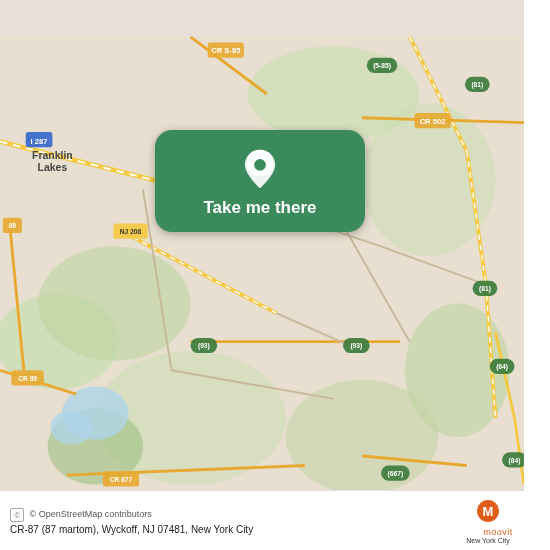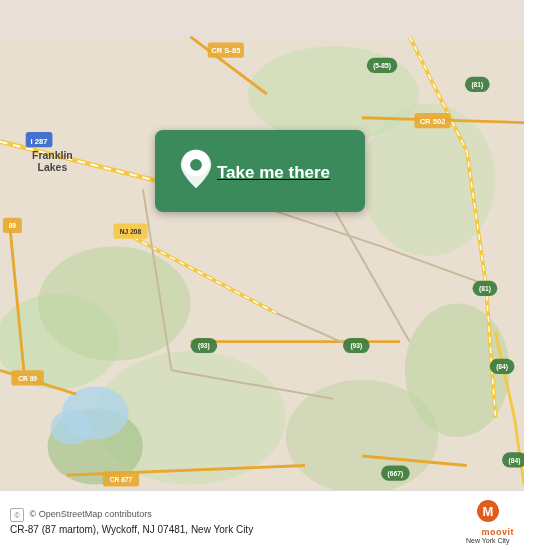--- a/index.html
+++ b/index.html
@@ -27,28 +27,27 @@
       width: 100%; height: 100%;
     }
 
     
     #take-me-there-overlay {
       position: absolute;
       top: 130px;
       left: 155px;
       width: 210px;
       background-color: #3a8a5c;
-      border-radius: 8px;
-      display: flex;
-      flex-direction: row;
+      border-radius: 17px;
+      display: flex;
+      flex-direction: column;
       align-items: center;
       padding: 18px 20px 14px;
       cursor: pointer;
       box-shadow: 0 2px 8px rgba(0,0,0,0.3);
-      text-decoration: underline;
     }
 
     #pin-icon {
       width: 42px;
       height: 42px;
       margin-bottom: 8px;
     }
 
     #take-me-there-label {
       color: white;
@@ -107,21 +106,21 @@
     #moovit-logo-container {
       display: flex;
       flex-direction: column;
       align-items: center;
       margin-left: 10px;
     }
 
     .moovit-text {
       font-size: 9px;
       color: #e05c1b;
-      font-weight: 700;
+      font-weight: 400;
       letter-spacing: 0.5px;
       margin-left: 20px;
     }
 
     .moovit-subtext {
       font-size: 7px;
       color: #333;
       text-align: center;
     }
   </style>

